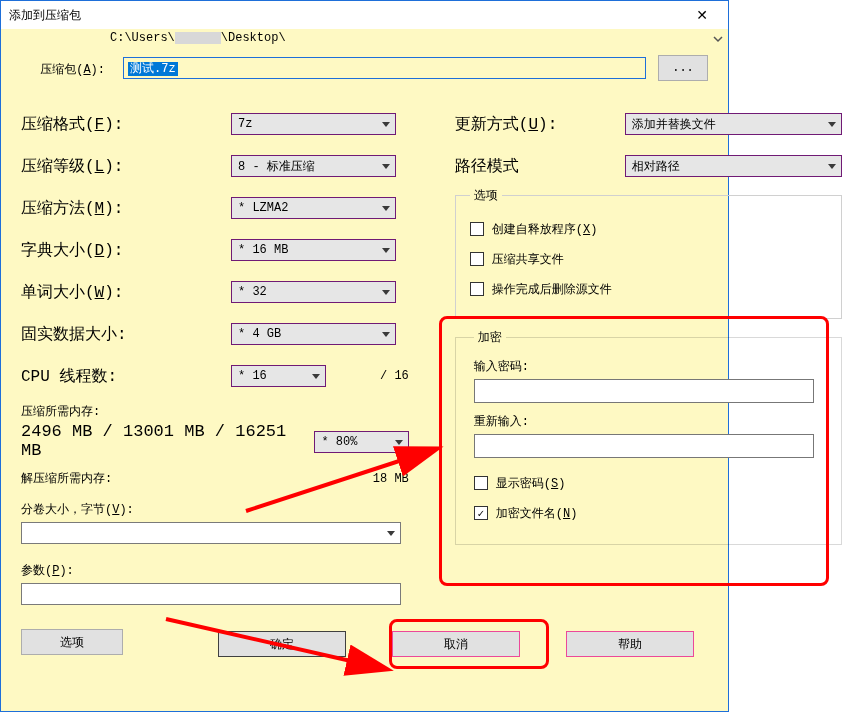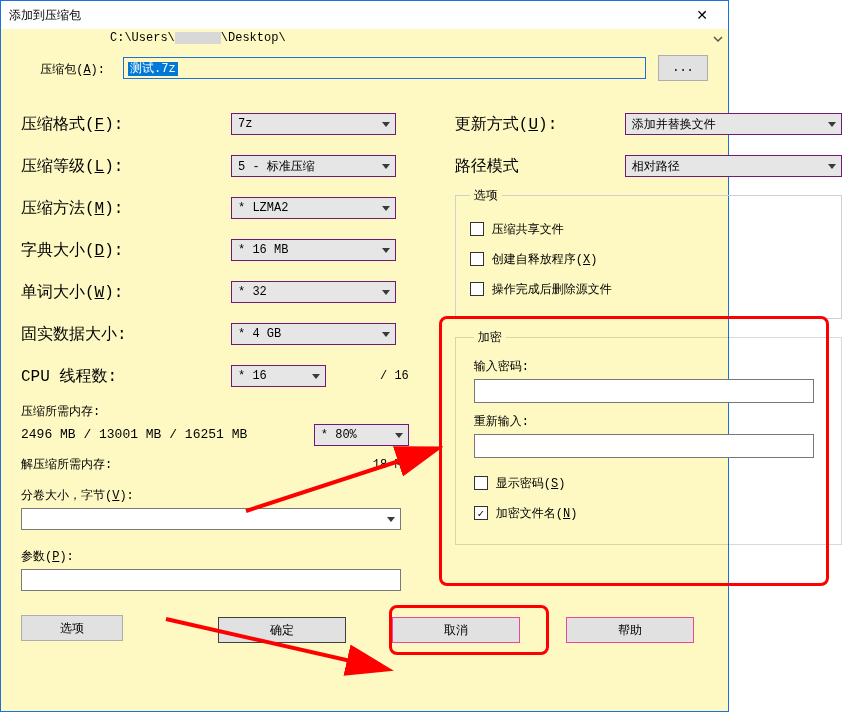--- a/index.html
+++ b/index.html
@@ -124,21 +124,21 @@
     right: 5px;
     top: 8px;
     border-left: 4px solid transparent;
     border-right: 4px solid transparent;
     border-top: 5px solid #3a3a3a;
   }
   .select-sm { width: 165px; }
   .select-xs { width: 95px; }
   .select-right { width: 217px; }
   .mem-note {
-    font-size: 13px;
+    font-size: 17px;
     margin-top: -2px;
     margin-bottom: 0;
   }
   .decomp-row {
     display: flex;
     justify-content: space-between;
     align-items: center;
     margin-top: 10px;
     margin-bottom: 14px;
   }
@@ -300,21 +300,21 @@
 
       <div class="left-col">
 
         <div class="form-row">
           <div class="form-label">压缩格式(<span class="u">F</span>):</div>
           <div class="select-like select-sm">7z</div>
         </div>
 
         <div class="form-row">
           <div class="form-label">压缩等级(<span class="u">L</span>):</div>
-          <div class="select-like select-sm">5 - 标准压缩</div>
+          <div class="select-like select-sm">8 - 标准压缩</div>
         </div>
 
         <div class="form-row">
           <div class="form-label">压缩方法(<span class="u">M</span>):</div>
           <div class="select-like select-sm">* LZMA2</div>
         </div>
 
         <div class="form-row">
           <div class="form-label">字典大小(<span class="u">D</span>):</div>
           <div class="select-like select-sm">* 16 MB</div>
@@ -368,25 +368,25 @@
 
         <div class="form-row">
           <div class="form-label" style="width:170px;">路径模式</div>
           <div class="select-like select-right">相对路径</div>
         </div>
 
         <fieldset>
           <legend>选项</legend>
           <div class="chk-row">
             <span class="chk"></span>
-            <span>压缩共享文件</span>
+            <span>创建自释放程序(<span class="u">X</span>)</span>
           </div>
           <div class="chk-row">
             <span class="chk"></span>
-            <span>创建自释放程序(<span class="u">X</span>)</span>
+            <span>压缩共享文件</span>
           </div>
           <div class="chk-row">
             <span class="chk"></span>
             <span>操作完成后删除源文件</span>
           </div>
         </fieldset>
 
         <fieldset class="enc-fieldset">
           <legend>加密</legend>
 

